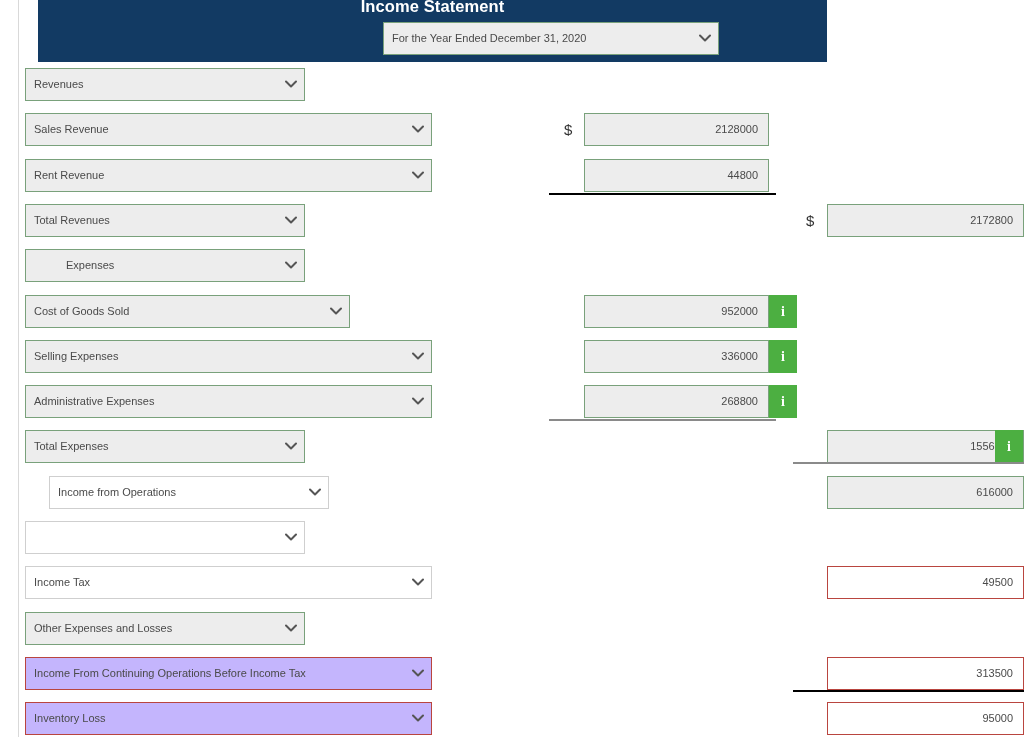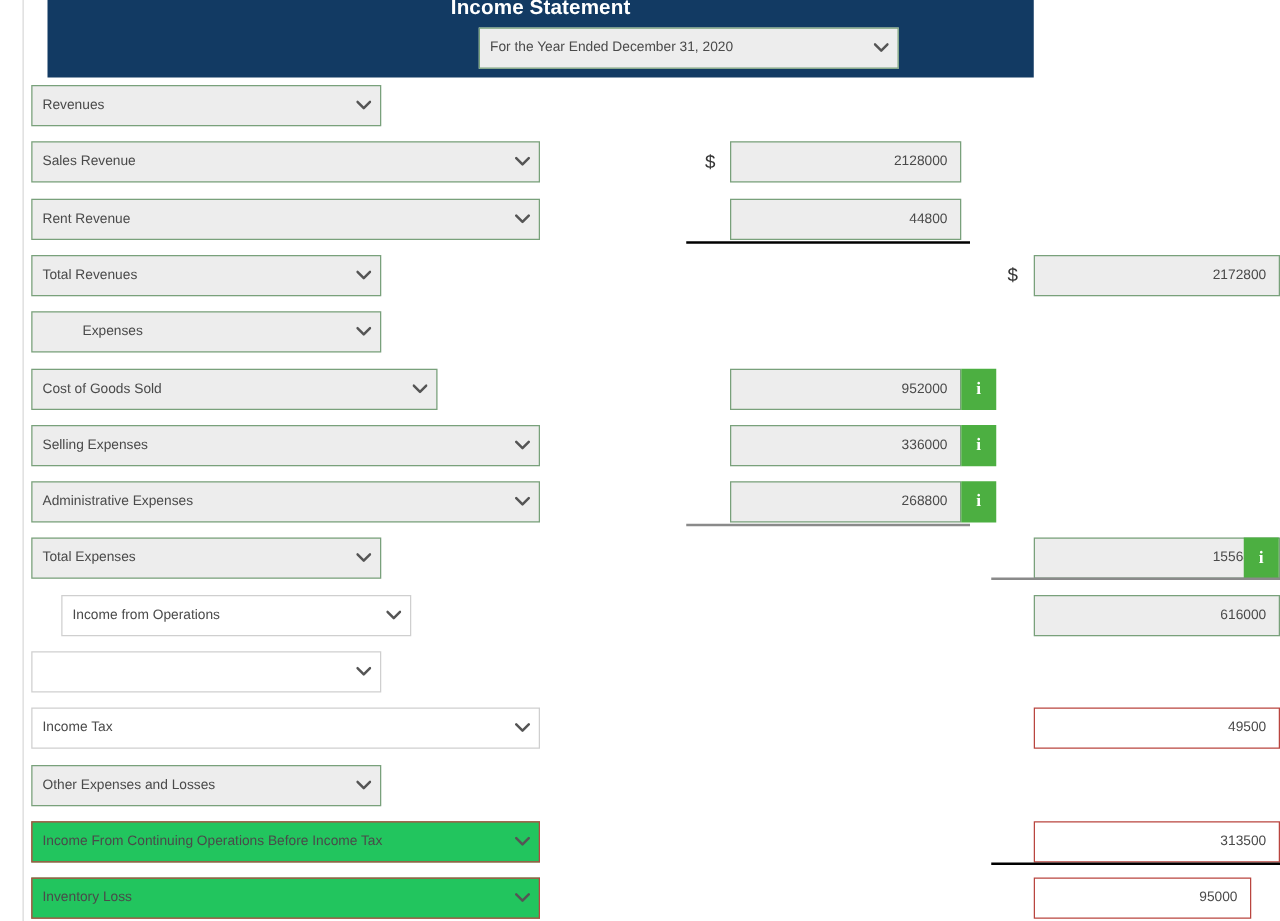--- a/index.html
+++ b/index.html
@@ -91,21 +91,21 @@
   }
   .sel .caret svg { display: block; margin-top: 11px; }
 
   
   .sel.plain {
     background: #ffffff;
     border: 1px solid #cfcfcf;
   }
   
   .sel.invalid {
-    background: #22c55e;
+    background: #c4b5fd;
     border: 1px solid #b9453f;
   }
 
   .val {
     text-align: right;
     padding-right: 10px;
   }
   .val.invalid {
     background: #ffffff;
     border: 1px solid #b9453f;
@@ -247,21 +247,21 @@
           <svg width="12" height="8" viewBox="0 0 12 8">
             <path d="M1 1.5 L6 6.5 L11 1.5" fill="none" stroke="#555" stroke-width="2" stroke-linecap="round" stroke-linejoin="round"></path>
           </svg>
         </span></div>
       <div class="val invalid" style="left:827px; top:657px; width:197px;"><span>313500</span></div>
       <div class="sel invalid" style="left:25px; top:702px; width:407px;"><span>Inventory Loss</span><span class="caret">
           <svg width="12" height="8" viewBox="0 0 12 8">
             <path d="M1 1.5 L6 6.5 L11 1.5" fill="none" stroke="#555" stroke-width="2" stroke-linecap="round" stroke-linejoin="round"></path>
           </svg>
         </span></div>
-      <div class="val invalid" style="left:827px; top:702px; width:174px;"><span>95000</span></div>
+      <div class="val invalid" style="left:827px; top:702px; width:197px;"><span>95000</span></div>
     </div>
 
   <div class="rule" style="left:549px; top:193px; width:227px;"></div>
   <div class="rule gray" style="left:549px; top:419px; width:227px;"></div>
   <div class="rule gray" style="left:793px; top:462px; width:231px;"></div>
   <div class="rule" style="left:793px; top:690px; width:231px;"></div>
 
 </div>
 
 </body></html>

